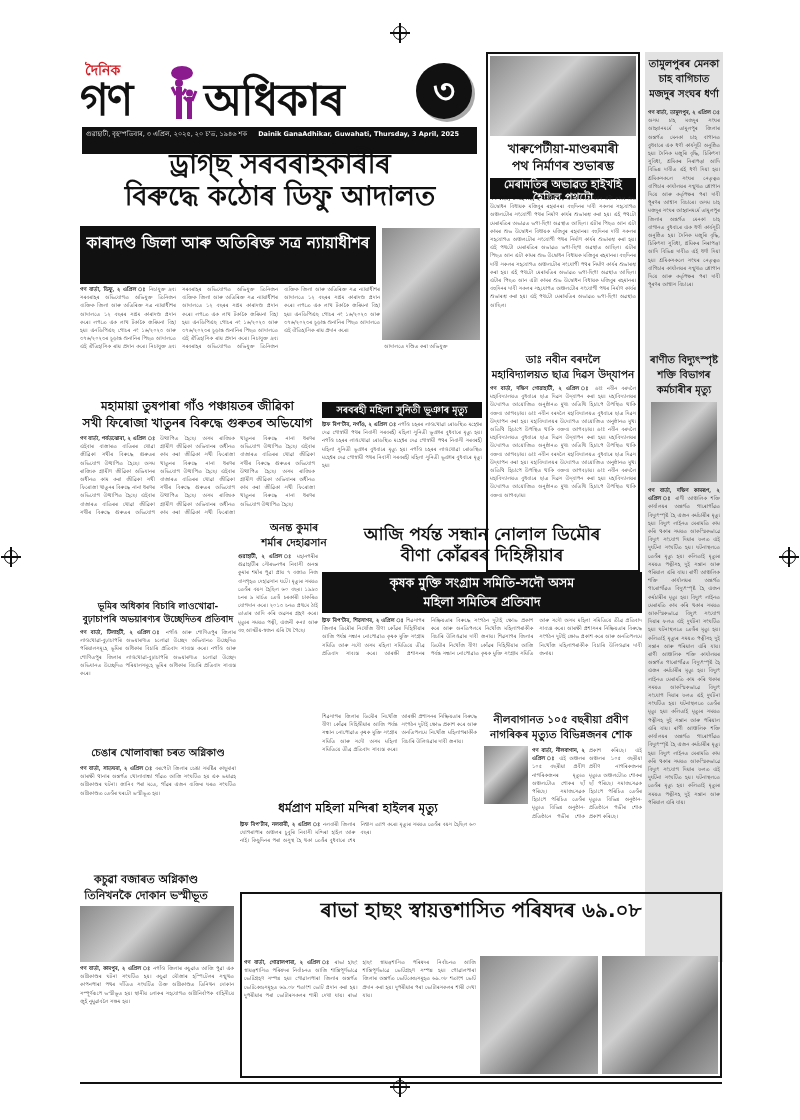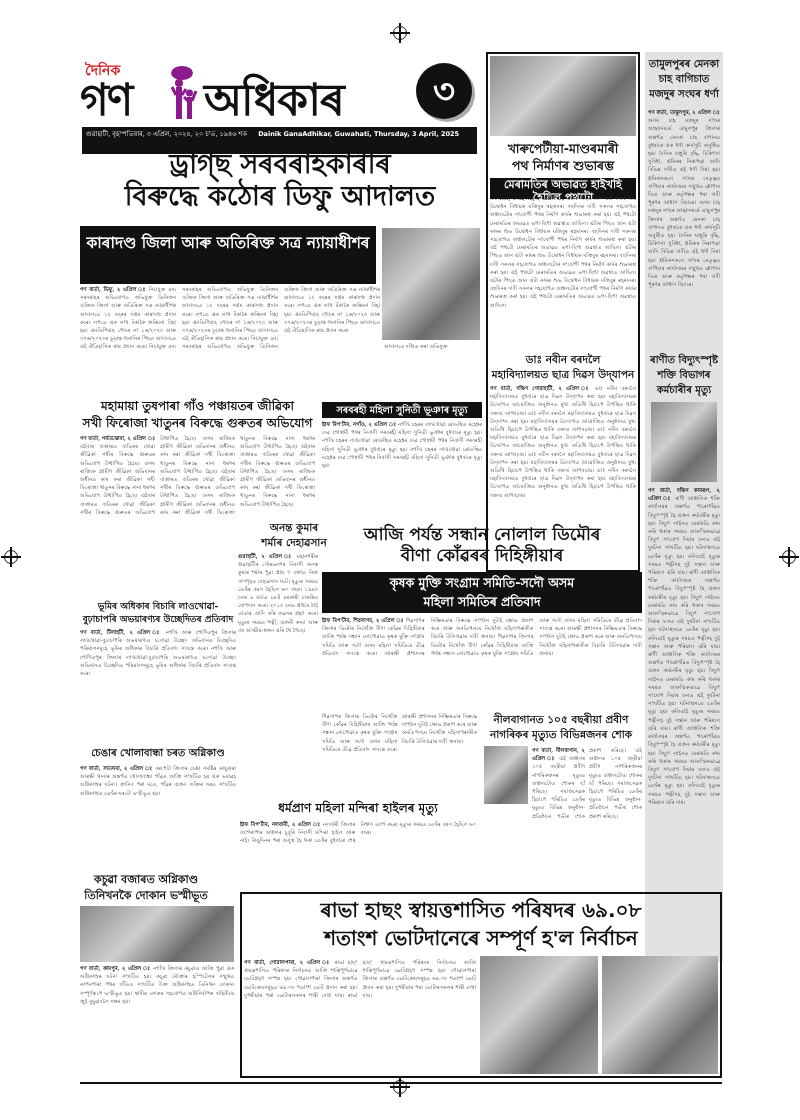--- a/index.html
+++ b/index.html
@@ -194,21 +194,20 @@
 </div>
 <div class="abs photo" style="left:80px;top:906px;width:154px;height:56px;"></div>
 <div class="abs txt" style="left:80px;top:964px;width:154px;height:110px;">
   <span class="lead">গণ বাৰ্তা, কামপুৰ, ২ এপ্ৰিল ঃ</span>
   <span>নগাঁও জিলাৰ কচুৱাত আজি পুৱা এক অগ্নিকাণ্ডৰ ঘটনা সংঘটিত হয়। কচুৱা মৌজাৰ হস্পিটেলৰ সন্মুখত কাপনপাৰা পথৰ দাঁতিত সংঘটিত উক্ত অগ্নিকাণ্ডত তিনিখন দোকান সম্পূৰ্ণৰূপে ভস্মীভূত হয়। স্থানীয় লোকৰ সহযোগত অগ্নিনিৰ্বাপক বাহিনীয়ে জুই নুমুৱাবলৈ সক্ষম হয়।</span>
 </div>
 
 <div class="abs" style="left:240px;top:892px;width:482px;height:186px;border:2px solid #111;box-sizing:border-box;"></div>
 <div class="abs hl" style="left:244px;top:896px;width:474px;font-size:20px;line-height:28px;">
   <div>ৰাভা হাছং স্বায়ত্তশাসিত পৰিষদৰ ৬৯.০৮</div>
-  <div>শতাংশ ভোটদানেৰে সম্পূৰ্ণ হ'ল নিৰ্বাচন</div>
 </div>
 <div class="abs txt" style="left:244px;top:958px;width:232px;height:112px;column-count:2;column-gap:5px;">
   <span class="lead">গণ বাৰ্তা, গোৱালপাৰা, ২ এপ্ৰিল ঃ</span>
   <span>ৰাভা হাছং স্বায়ত্তশাসিত পৰিষদৰ নিৰ্বাচনত আজি শান্তিপূৰ্ণভাৱে ভোটগ্ৰহণ সম্পন্ন হয়। গোৱালপাৰা জিলাৰ অন্তৰ্গত ভোটকেন্দ্ৰসমূহত ৬৯.০৮ শতাংশ ভোট প্ৰদান কৰা হয়। দুপৰীয়াৰ পৰা ভোটাৰসকলৰ শাৰী দেখা যায়।</span>
   <span>ৰাভা হাছং স্বায়ত্তশাসিত পৰিষদৰ নিৰ্বাচনত আজি শান্তিপূৰ্ণভাৱে ভোটগ্ৰহণ সম্পন্ন হয়। গোৱালপাৰা জিলাৰ অন্তৰ্গত ভোটকেন্দ্ৰসমূহত ৬৯.০৮ শতাংশ ভোট প্ৰদান কৰা হয়। দুপৰীয়াৰ পৰা ভোটাৰসকলৰ শাৰী দেখা যায়।</span>
 </div>
 <div class="abs photo" style="left:480px;top:956px;width:118px;height:118px;"></div>
 <div class="abs photo" style="left:602px;top:956px;width:116px;height:118px;"></div>
 
 <div class="abs rule" style="left:80px;top:1082px;width:642px;height:2px;"></div>

